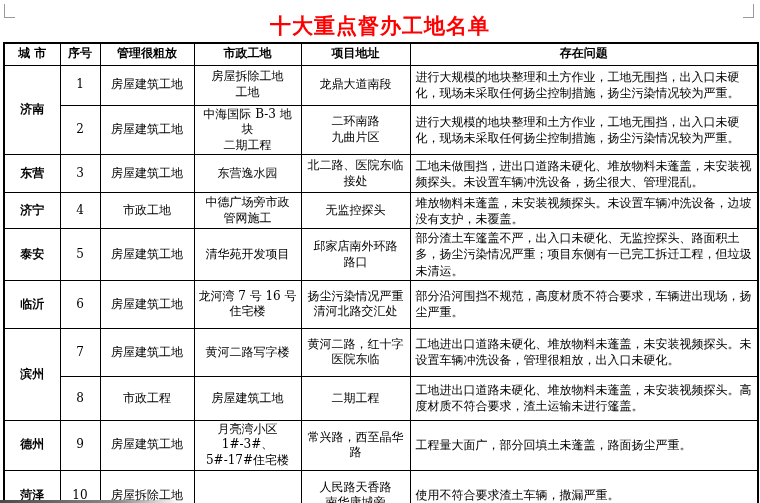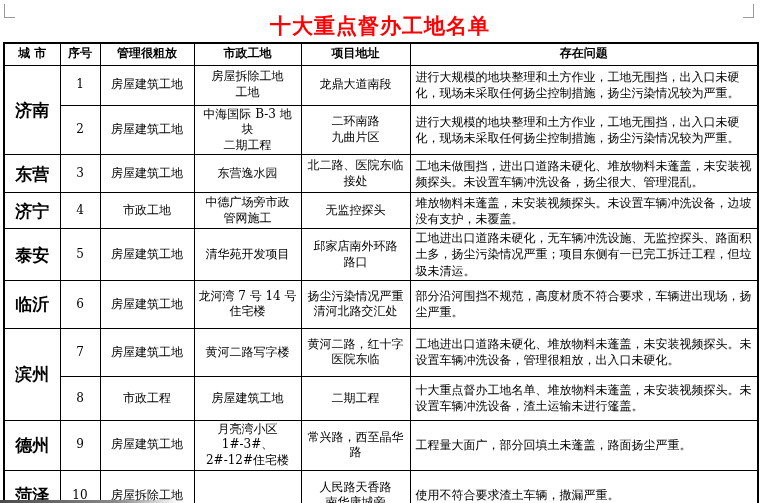--- a/index.html
+++ b/index.html
@@ -41,21 +41,21 @@
   col.c-prob{width:348px;}
   th,td{
     border:1px solid #000;
     padding:1px 3px;
     text-align:center;
     vertical-align:middle;
     line-height:1.3;
     overflow:hidden;
   }
   th{font-weight:bold;font-size:12px;}
-  td.city{font-weight:bold;font-size:17px;margin-left:28px;}
+  td.city{font-weight:bold;font-size:12px;margin-left:28px;}
   td.wrap{white-space:pre-line;}
   td.prob{
     text-align:left;
     padding:1px 1px 1px 5px;
     line-height:1.35;
   }
   tr.hh{height:22px;}
   tr.r1{height:40px;}
   tr.r2{height:41px;}
   tr.r3{height:38px;}
@@ -136,28 +136,28 @@
         <td class="prob">堆放物料未蓬盖，未安装视频探头。未设置车辆冲洗设备，边坡没有支护，未覆盖。</td>
       </tr>
 
       <tr class="r5">
         <td class="city">泰安</td>
         <td>5</td>
         <td>房屋建筑工地</td>
         <td class="wrap">清华苑开发项目</td>
         <td class="wrap">邱家店南外环路
 路口</td>
-        <td class="prob">工地进出口道路未硬化，无车辆冲洗设施、无监控探头、路面积土多，扬尘污染情况严重；项目东侧有一已完工拆迁工程，但垃圾未清运。</td>
+        <td class="prob">部分渣土车篷盖不严，出入口未硬化、无监控探头、路面积土多，扬尘污染情况严重；项目东侧有一已完工拆迁工程，但垃圾未清运。</td>
       </tr>
 
       <tr class="r6">
         <td class="city">临沂</td>
         <td>6</td>
         <td>房屋建筑工地</td>
-        <td class="wrap">龙河湾 7 号 14 号
+        <td class="wrap">龙河湾 7 号 16 号
 住宅楼</td>
         <td class="wrap">扬尘污染情况严重
 清河北路交汇处</td>
         <td class="prob">部分沿河围挡不规范，高度材质不符合要求，车辆进出现场，扬尘严重。</td>
       </tr>
 
       <tr class="r7">
         <td class="city" rowspan="2">滨州</td>
         <td>7</td>
         <td>房屋建筑工地</td>
@@ -165,29 +165,29 @@
         <td class="wrap">黄河二路，红十字
 医院东临</td>
         <td class="prob">工地进出口道路未硬化、堆放物料未蓬盖，未安装视频探头。未设置车辆冲洗设备，管理很粗放，出入口未硬化。</td>
       </tr>
 
       <tr class="r8">
         <td>8</td>
         <td>市政工程</td>
         <td class="wrap">房屋建筑工地</td>
         <td class="wrap">二期工程</td>
-        <td class="prob">十大重点督办工地名单、堆放物料未蓬盖，未安装视频探头。未设置车辆冲洗设备，渣土运输未进行篷盖。</td>
+        <td class="prob">工地进出口道路未硬化、堆放物料未蓬盖，未安装视频探头。高度材质不符合要求，渣土运输未进行篷盖。</td>
       </tr>
 
       <tr class="r9">
         <td class="city">德州</td>
         <td>9</td>
         <td>房屋建筑工地</td>
         <td class="wrap">月亮湾小区 1#-3#、
-2#-12#住宅楼</td>
+5#-17#住宅楼</td>
         <td class="wrap">常兴路，西至晶华
 路</td>
         <td class="prob">工程量大面广，部分回填土未蓬盖，路面扬尘严重。</td>
       </tr>
 
       <tr class="r10">
         <td class="city">菏泽</td>
         <td>10</td>
         <td>房屋拆除工地</td>
         <td class="wrap"></td>

